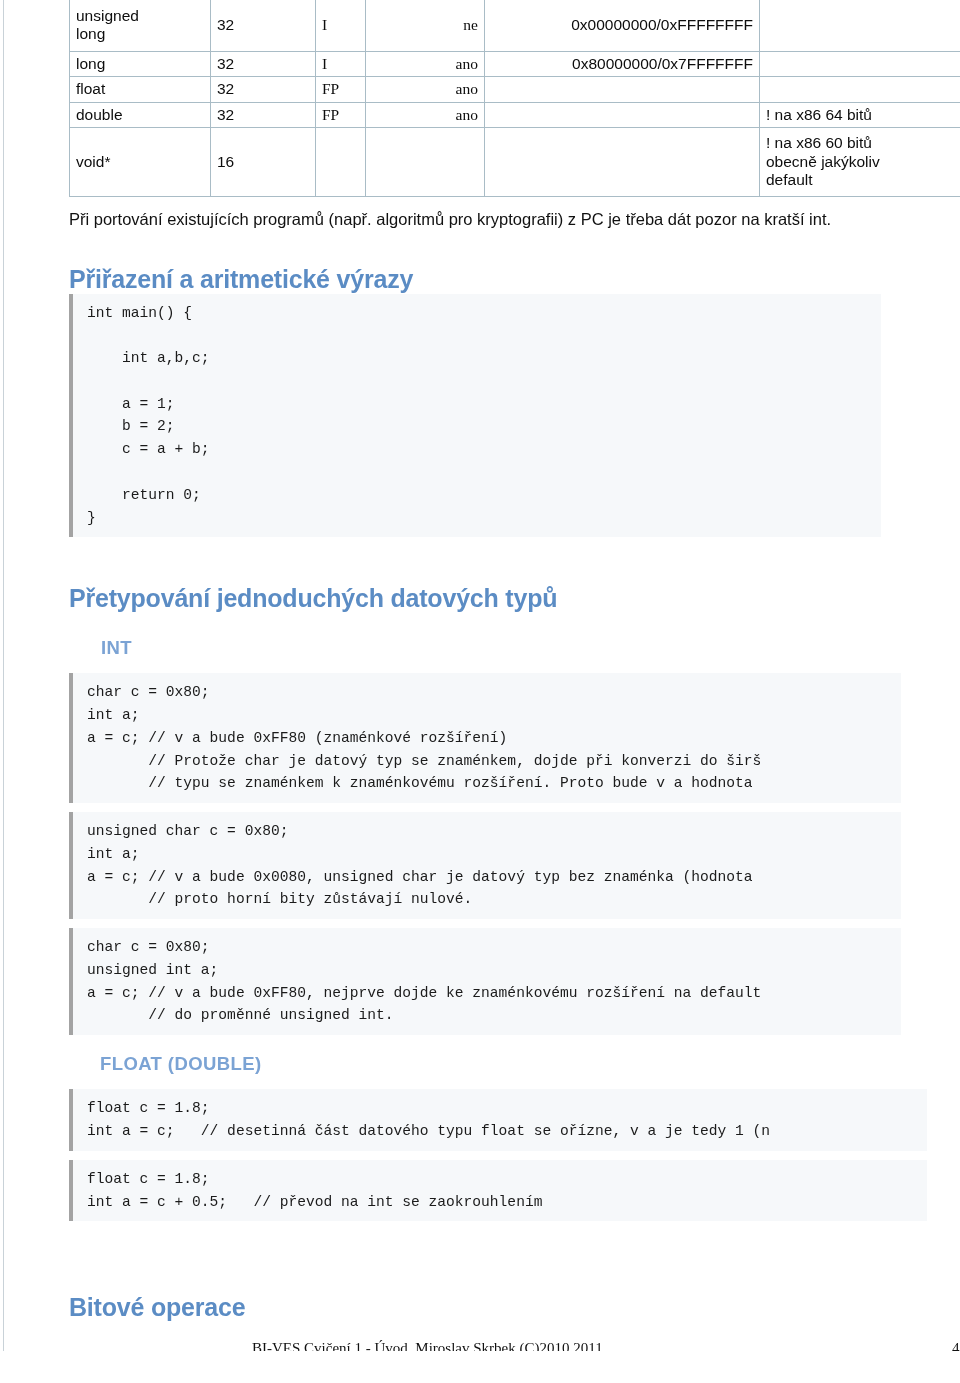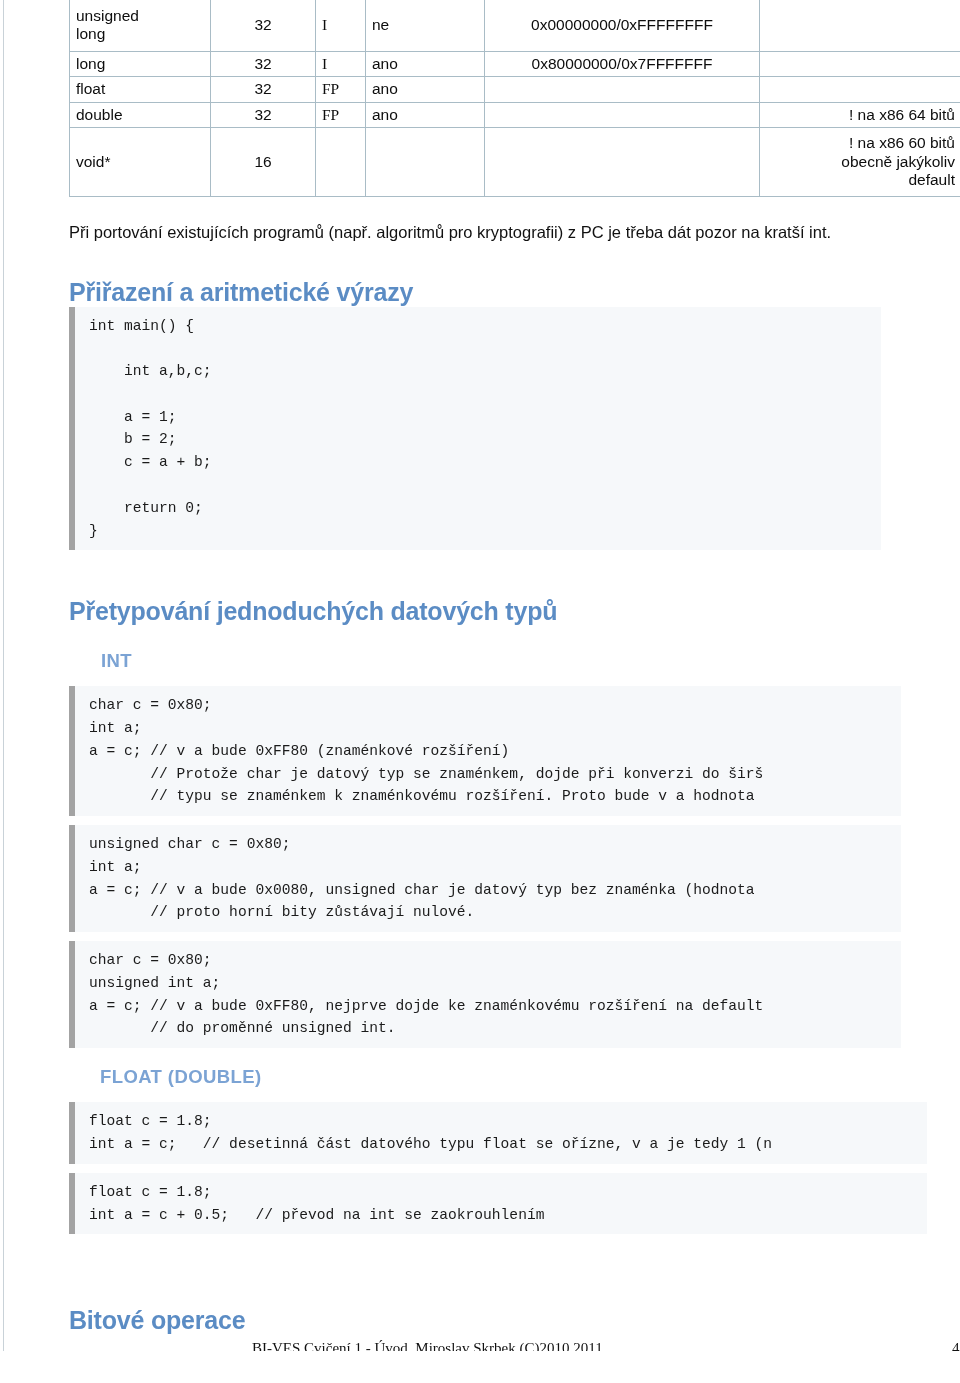--- a/index.html
+++ b/index.html
@@ -47,35 +47,35 @@
   .type-table td {
     border: 1px solid #a9bcc6;
     padding: 3px 6px;
     vertical-align: middle;
     line-height: 1.18;
     font-size: 15.5px;
     color: #0d0d0d;
     background: #ffffff;
   }
   .c-name  { width: 128px; }
-  .c-size  { width: 92px;  text-align: center; padding-right: 7px; margin-left: 16px; }
+  .c-size  { width: 92px;  text-align: left; padding-right: 7px; margin-left: 16px; }
   .c-kind  { width: 37px;  text-align: left; font-family: "Liberation Serif", serif; font-size: 14.5px;}
-  .c-sign  { width: 106px; text-align: left; padding-right: 5px; }
-  .c-range { width: 262px; text-align: center; padding-left: 7px; white-space: nowrap; }
-  .c-note  { width: 189px; text-align: right; padding-left: 7px; }
+  .c-sign  { width: 106px; text-align: right; padding-right: 5px; font-family: Liberation Serif, serif; }
+  .c-range { width: 262px; text-align: right; padding-left: 7px; white-space: nowrap; }
+  .c-note  { width: 189px; text-align: left; padding-left: 7px; }
 
   .row-tall td { height: 46px; }
   .row-void td { height: 62px; }
   .note-lines { line-height: 1.2; }
 
   
   .para {
     font-size: 16.5px;
     line-height: 1.32;
-    margin: 25px 0 0 0;
+    margin: 12px 0 0 0;
     width: 830px;
     color: #111111;
     text-align: justify;
   }
 
   
   h1.h-section {
     font-size: 25px;
     font-weight: bold;
     color: #5b8cc4;
@@ -93,21 +93,21 @@
   }
   h2.h-sub.float-sub { margin-top: 18px; margin-left: 31px; }
 
   
   pre.code {
     font-family: "Liberation Mono", "DejaVu Sans Mono", monospace;
     font-size: 14.6px;
     line-height: 1.56;
     color: #1b1b1b;
     background: #f6f8fa;
-    border-left: 6px solid #a3a3a3;
+    border-left: 4px solid #a3a3a3;
     margin: 0;
     padding: 8px 0 8px 14px;
     white-space: pre;
     overflow: hidden;
   }
   .code-main {
     margin-top: 18px;
     width: 812px;
     box-sizing: border-box;
     padding-left: 12px;

